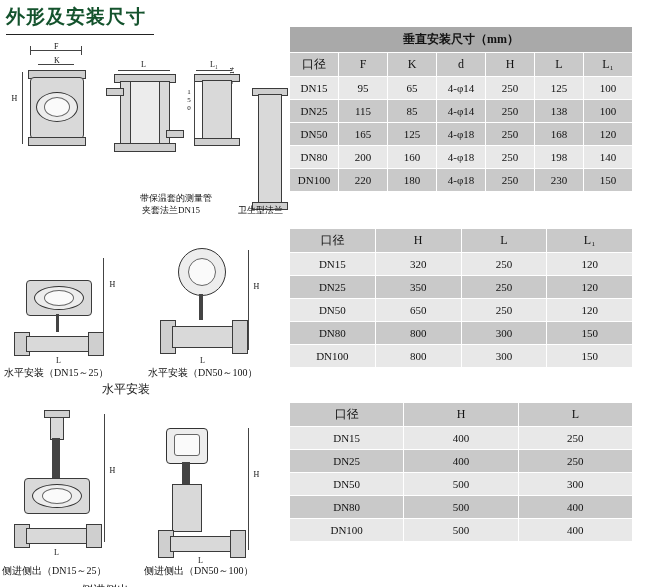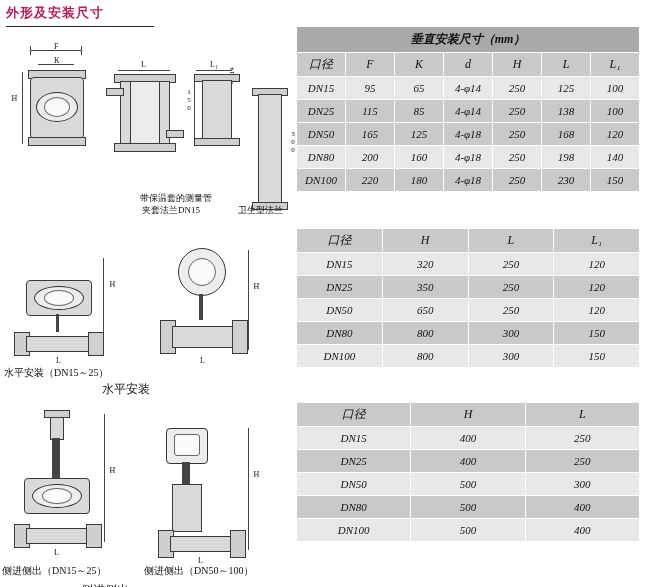--- a/index.html
+++ b/index.html
@@ -6,22 +6,22 @@
   body{
     width:650px;height:587px;background:#ffffff;
     font-family:"Liberation Serif", serif;
     color:#1a1a1a;position:relative;overflow:hidden;
   }
   .page{position:relative;width:650px;height:587px;}
 
   
   .title-wrap{position:absolute;left:6px;top:4px;width:148px;}
   .title{
-    font-size:13px;font-weight:bold;letter-spacing:1px;
-    padding-bottom:4px;color:#be185d;
+    font-size:19px;font-weight:bold;letter-spacing:1px;
+    padding-bottom:4px;color:#14532d;
   }
   .title-rule{border-bottom:1.5px solid #222;width:148px;}
 
   
   .left-col{position:absolute;left:0;top:26px;width:292px;height:560px;}
 
   .fig-caption{
     text-align:center;font-size:11px;color:#111;
   }
   .fig-caption.big{font-size:12px;}
@@ -33,21 +33,21 @@
   .lbl.v{writing-mode:vertical-rl;text-orientation:upright;}
 
   
   .body-pipe{position:absolute;background:#d9d9d9;border:1px solid #3b3b3b;}
   .flange{position:absolute;background:#cfcfcf;border:1px solid #3b3b3b;}
   .dial{position:absolute;border:1.5px solid #333;border-radius:50%;background:#ededed;}
   .dial-in{position:absolute;border:1px solid #666;border-radius:50%;background:#fafafa;}
   .line{position:absolute;background:#444;}
 
   
-  .tbl-wrap{position:absolute;left:296px;width:344px;font-style:italic;}
+  .tbl-wrap{position:absolute;left:289px;width:344px;}
   table{border-collapse:collapse;width:344px;table-layout:fixed;}
   th,td{
     border:1px solid #ffffff;
     font-size:11px;text-align:center;
     padding:3px 0;height:16px;color:#111;
   }
   .tbl-title{
     background:#a9a9a9;color:#111;font-weight:bold;font-size:12px;
     border:1px solid #fff;padding:4px 0;
   }
@@ -133,20 +133,21 @@
       <div class="dial-in" style="left:188px;top:20px;width:26px;height:26px;"></div>
       <div class="line" style="left:199px;top:56px;width:4px;height:26px;"></div>
       <div class="flange" style="left:160px;top:82px;width:14px;height:32px;"></div>
       <div class="body-pipe" style="left:172px;top:88px;width:62px;height:20px;"></div>
       <div class="flange" style="left:232px;top:82px;width:14px;height:32px;"></div>
       <div class="lbl v" style="left:252px;top:44px;">H</div>
       <div class="line" style="left:248px;top:12px;width:1px;height:100px;"></div>
       <div class="lbl" style="left:200px;top:118px;">L</div>
 
       <div class="lbl" style="left:4px;top:128px;font-size:10px;">水平安装（DN15～25）</div>
+      <div class="lbl" style="left:148px;top:128px;font-size:10px;">水平安装（DN50～100）</div>
     </div>
 
     <div class="fig-caption big" style="position:absolute;left:60px;top:355px;width:90px;text-align:right;">水平安装</div>
 
     <div class="drawing" style="left:0;top:382px;width:292px;height:170px;">
 
       <div class="body-pipe" style="left:50px;top:6px;width:12px;height:24px;"></div>
       <div class="flange" style="left:44px;top:2px;width:24px;height:6px;"></div>
       <div class="body-pipe" style="left:24px;top:70px;width:64px;height:34px;border-radius:4px;"></div>
       <div class="dial" style="left:32px;top:76px;width:48px;height:22px;"></div>

